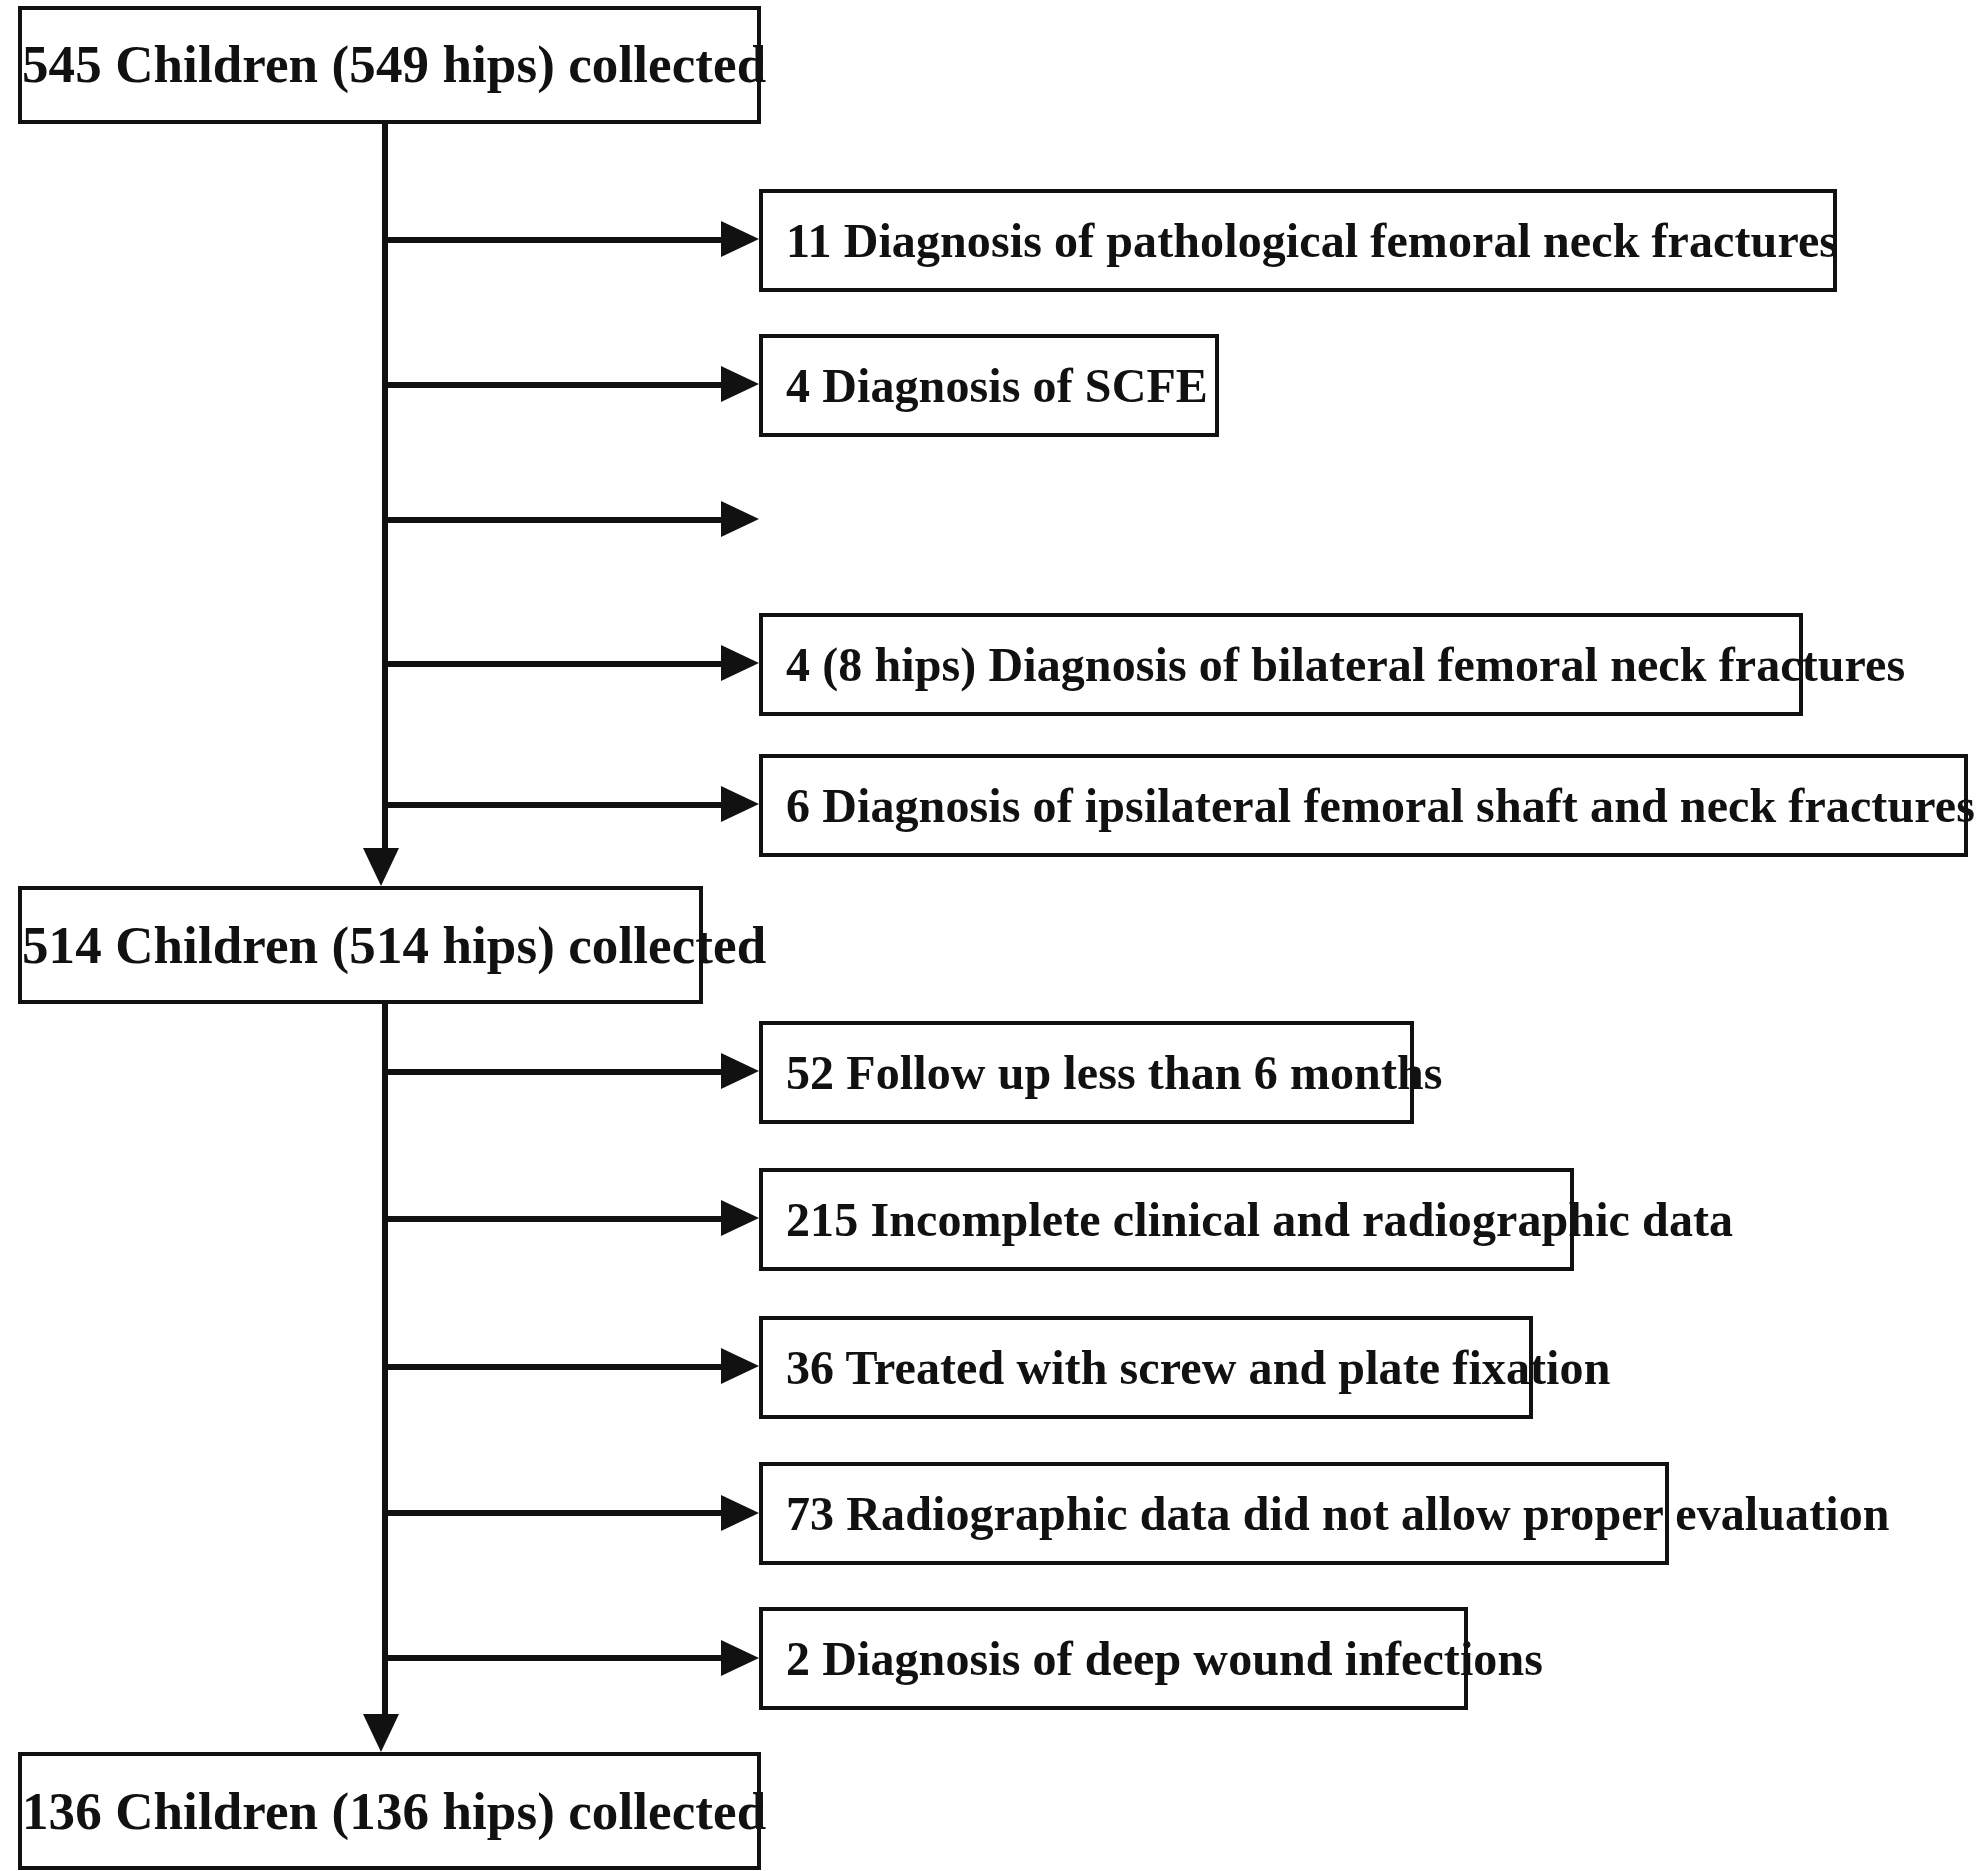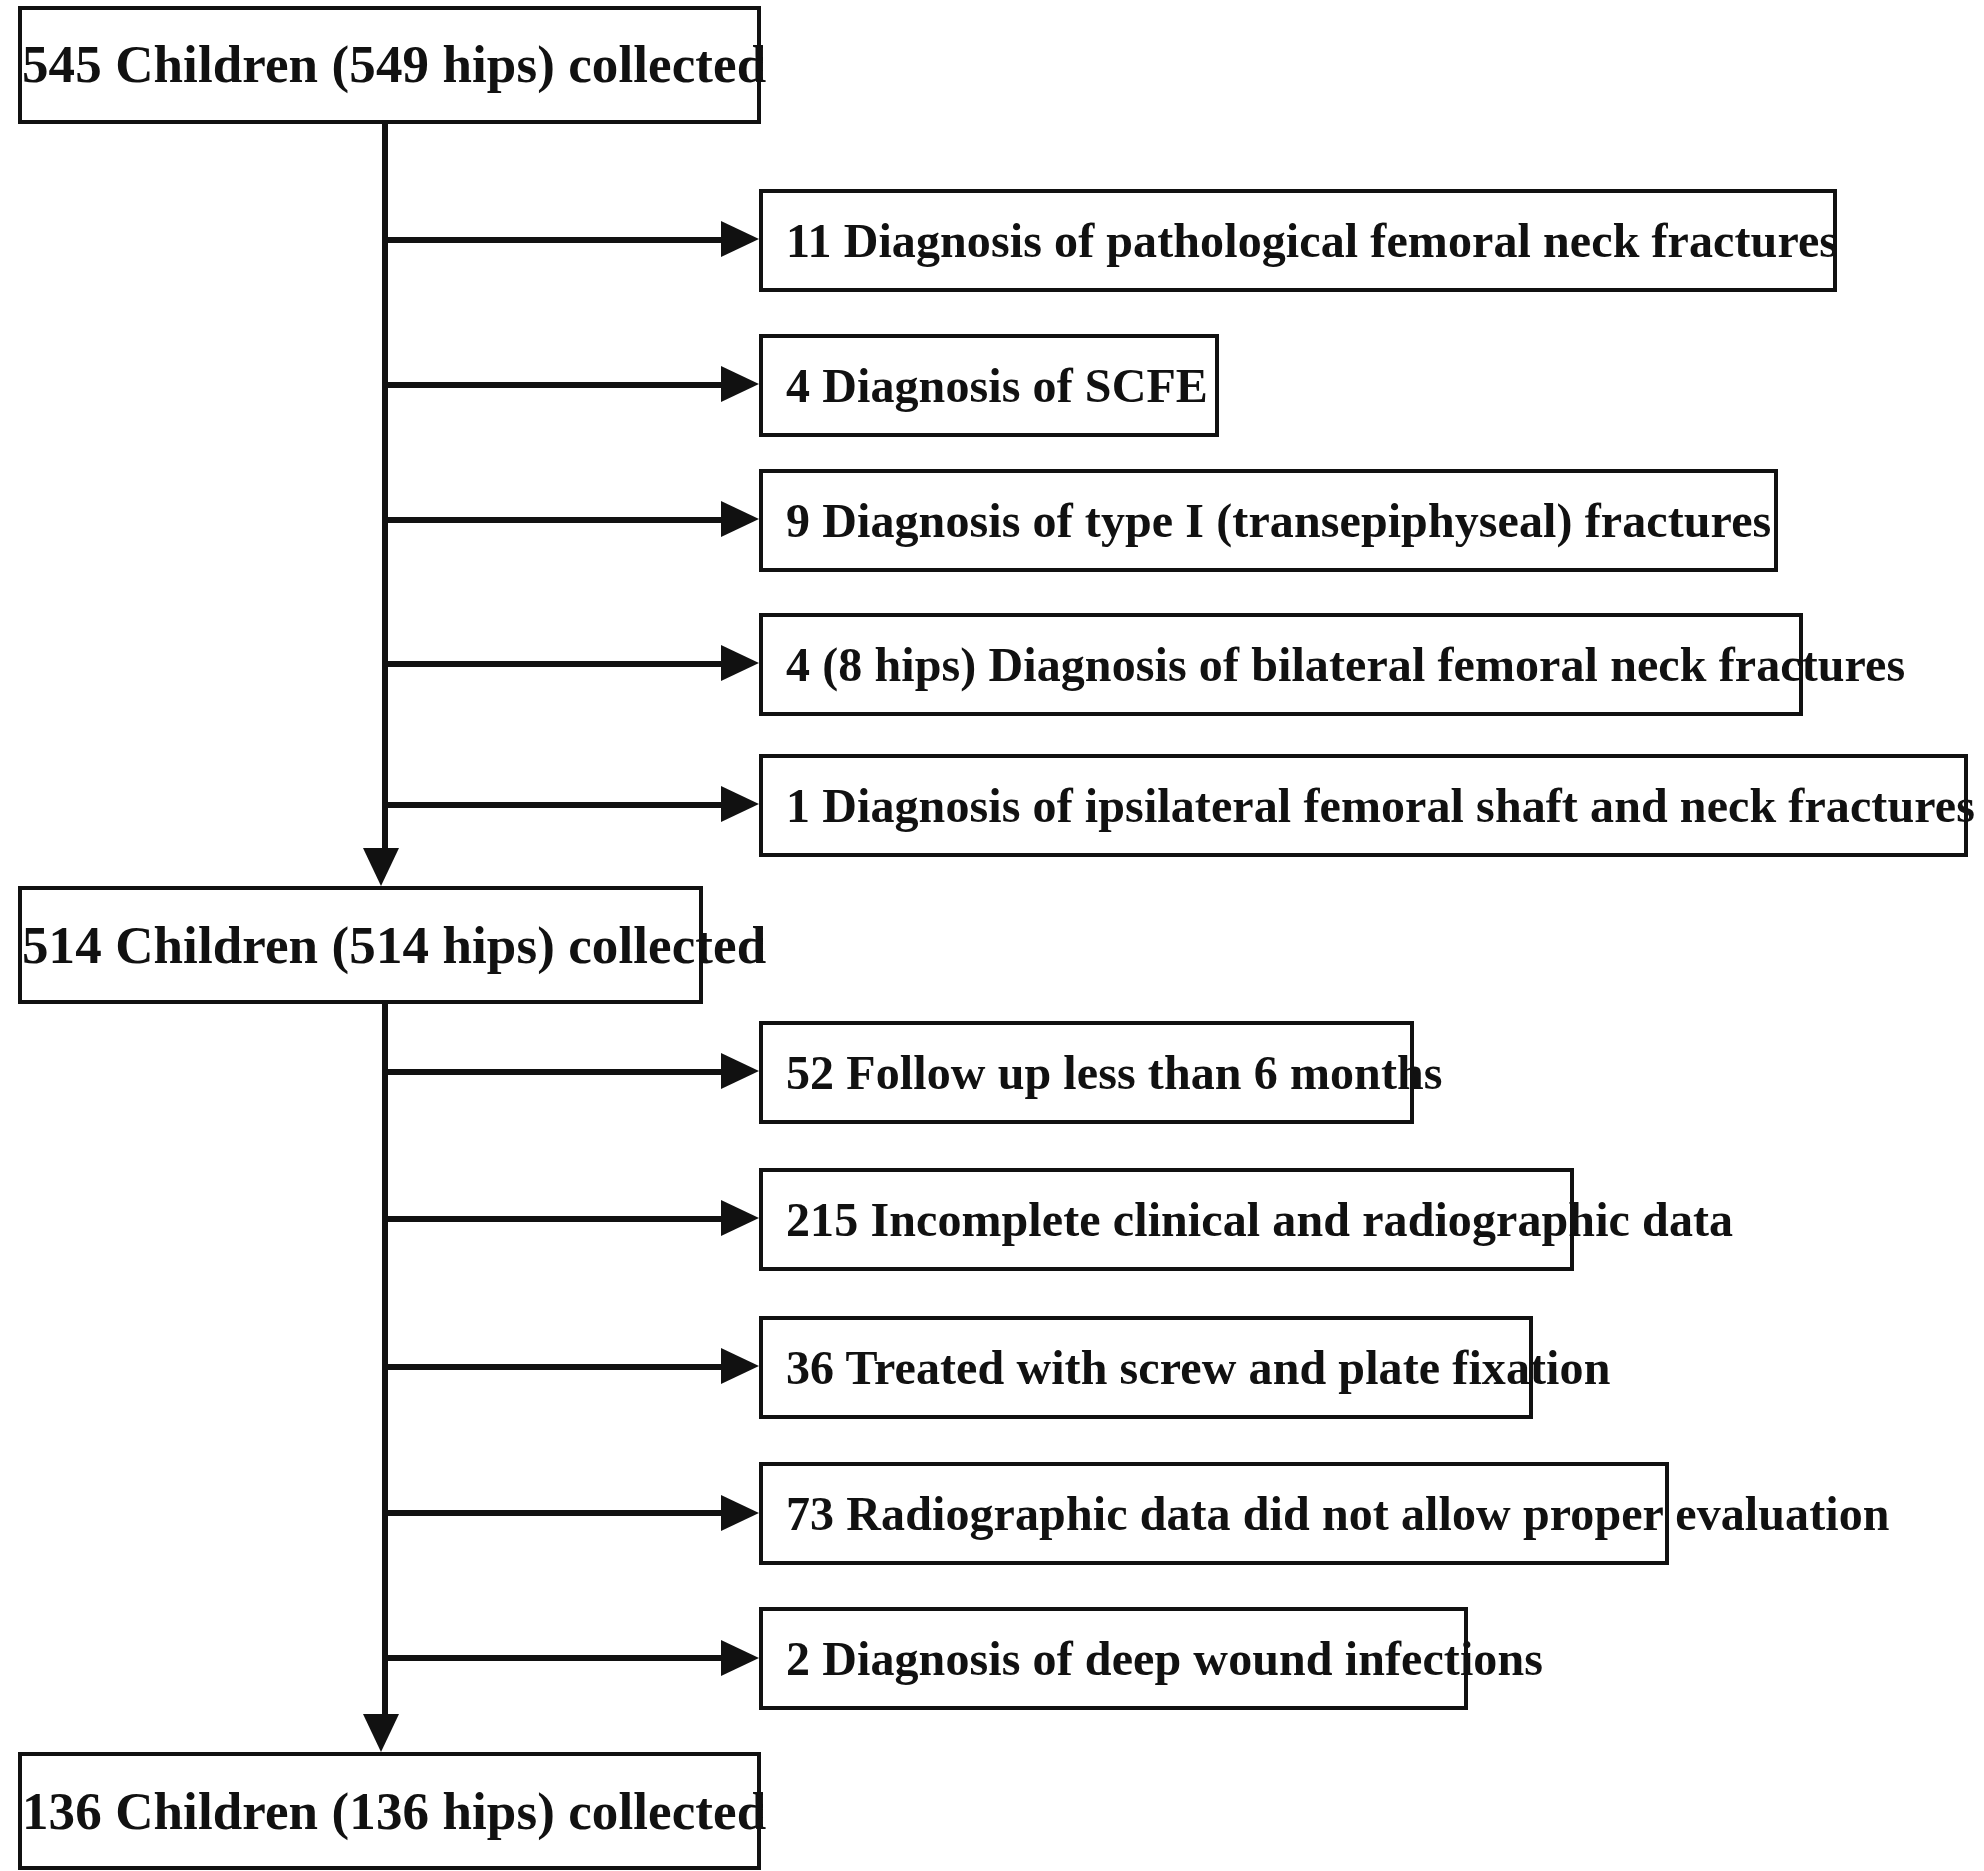--- a/index.html
+++ b/index.html
@@ -103,34 +103,31 @@
   </div>
 
   <div class="hline" style="left:384px; top:382px; width:338px;"></div>
   <div class="arrow-right" style="left:721px; top:366px;"></div>
   <div class="node excl" style="left:759px; top:334px; width:460px;">
     <span class="label">4 Diagnosis of SCFE</span>
   </div>
 
   <div class="hline" style="left:384px; top:517px; width:338px;"></div>
   <div class="arrow-right" style="left:721px; top:501px;"></div>
-  <div class="node excl" style="left:759px; top:469px; width:1019px;">
-    <span class="label">9 Diagnosis of type I (transepiphyseal) fractures</span>
-  </div>
 
   <div class="hline" style="left:384px; top:661px; width:338px;"></div>
   <div class="arrow-right" style="left:721px; top:645px;"></div>
   <div class="node excl" style="left:759px; top:613px; width:1044px;">
     <span class="label">4 (8 hips) Diagnosis of bilateral femoral neck fractures</span>
   </div>
 
   <div class="hline" style="left:384px; top:802px; width:338px;"></div>
   <div class="arrow-right" style="left:721px; top:786px;"></div>
   <div class="node excl" style="left:759px; top:754px; width:1209px;">
-    <span class="label">1 Diagnosis of ipsilateral femoral shaft and neck fractures</span>
+    <span class="label">6 Diagnosis of ipsilateral femoral shaft and neck fractures</span>
   </div>
 
   <div class="node main" style="left:18px; top:886px; width:685px;">
     <span class="label">514 Children (514 hips) collected</span>
   </div>
 
   <div class="spine" style="left:382px; top:1004px; height:718px;"></div>
   <div class="arrow-down" style="left:363px; top:1714px;"></div>
 
   <div class="hline" style="left:384px; top:1069px; width:338px;"></div>

